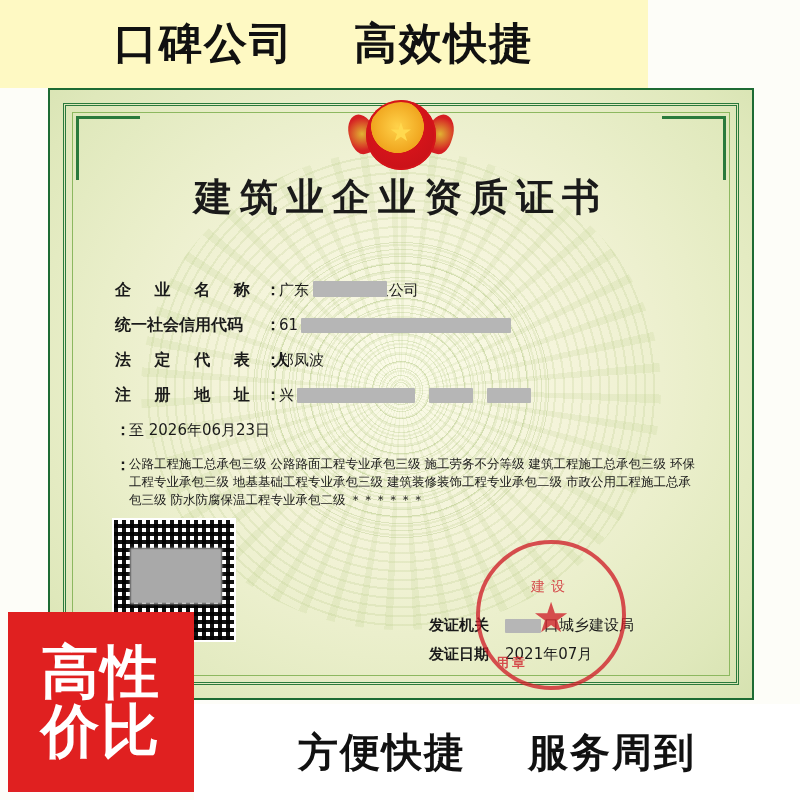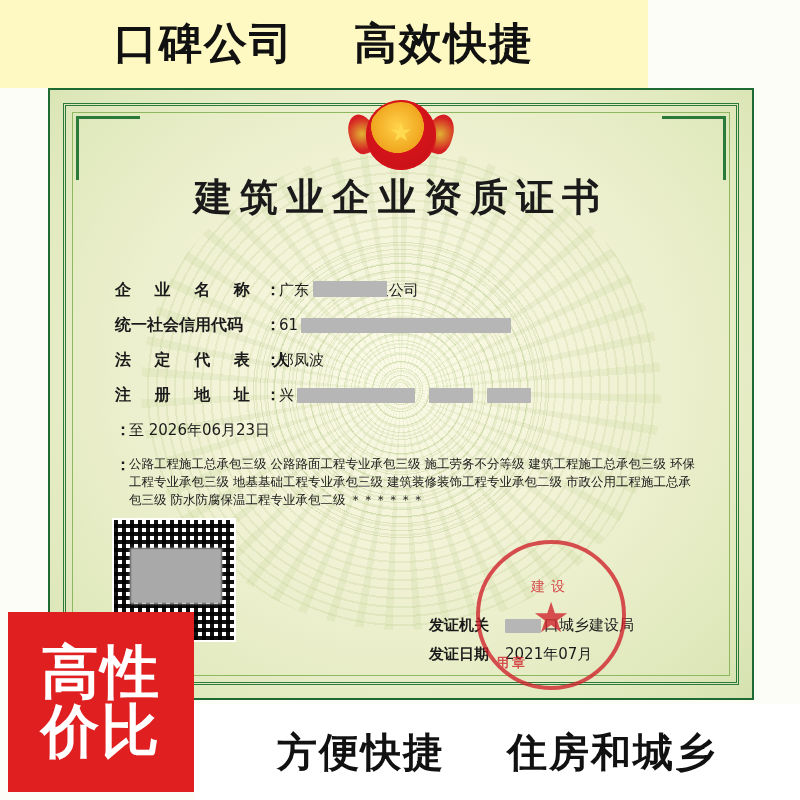--- a/index.html
+++ b/index.html
@@ -409,17 +409,17 @@
     <div class="stack">
       <div>高性</div>
       <div>价比</div>
     </div>
   </div>
 
   <div class="bottom-banner">
     <div class="txt">
       <span>方便快捷</span>
       <span class="gap"></span>
-      <span>住房和城乡</span>
+      <span>服务周到</span>
     </div>
   </div>
 
 </div>
 
 </body></html>

